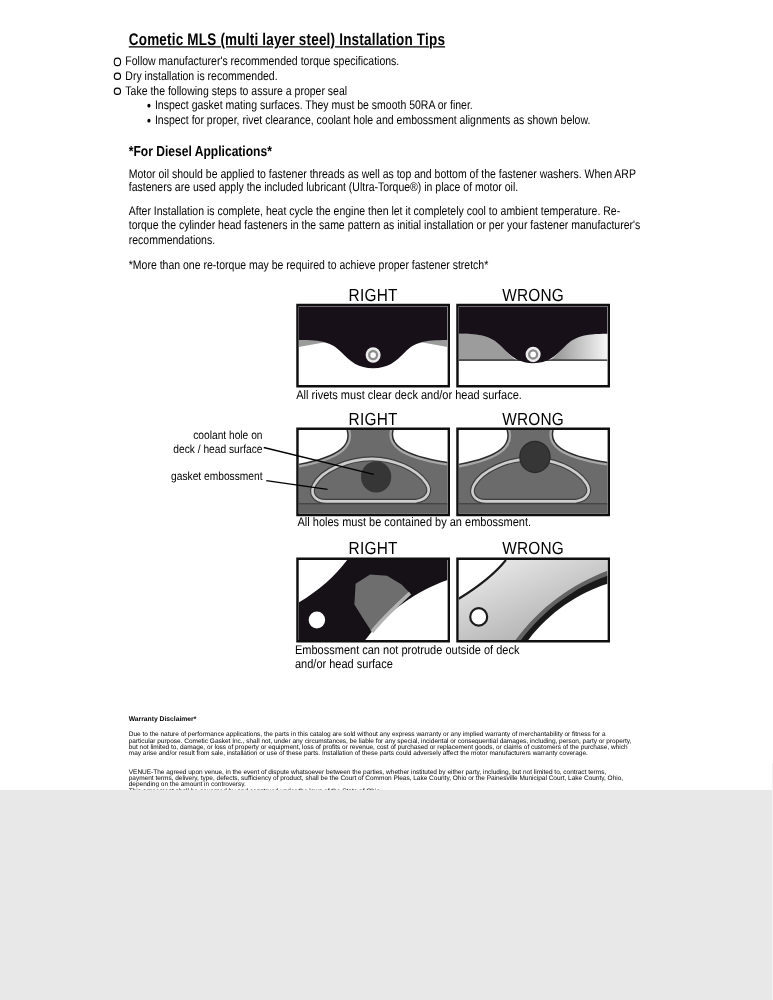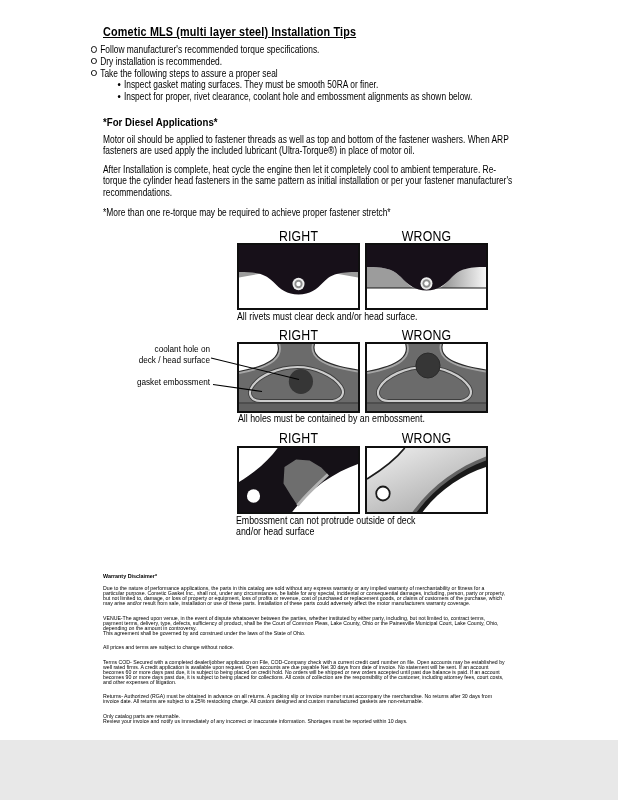--- a/index.html
+++ b/index.html
@@ -1,17 +1,17 @@
 <!DOCTYPE html>
 <html><head>
 <meta charset="utf-8">
 <style>
   html,body { margin:0; padding:0; background:#e8e8e8; }
   .page {
-    position:relative; width:618px; height:740px; margin:0 auto;
+    position:relative; width:618px; height:632px; margin:0 auto;
     background:#ffffff; overflow:hidden; color:#000;
     font-family:"Liberation Sans","DejaVu Sans",sans-serif;
   }
   .title {
     position:absolute; left:103px; top:24px; margin:0;
     font-size:13.5px; font-weight:700; text-decoration:underline;
     transform:scaleX(0.8); transform-origin:0 0; letter-spacing:0.2px;
     white-space:nowrap;
   }
   .tips {

